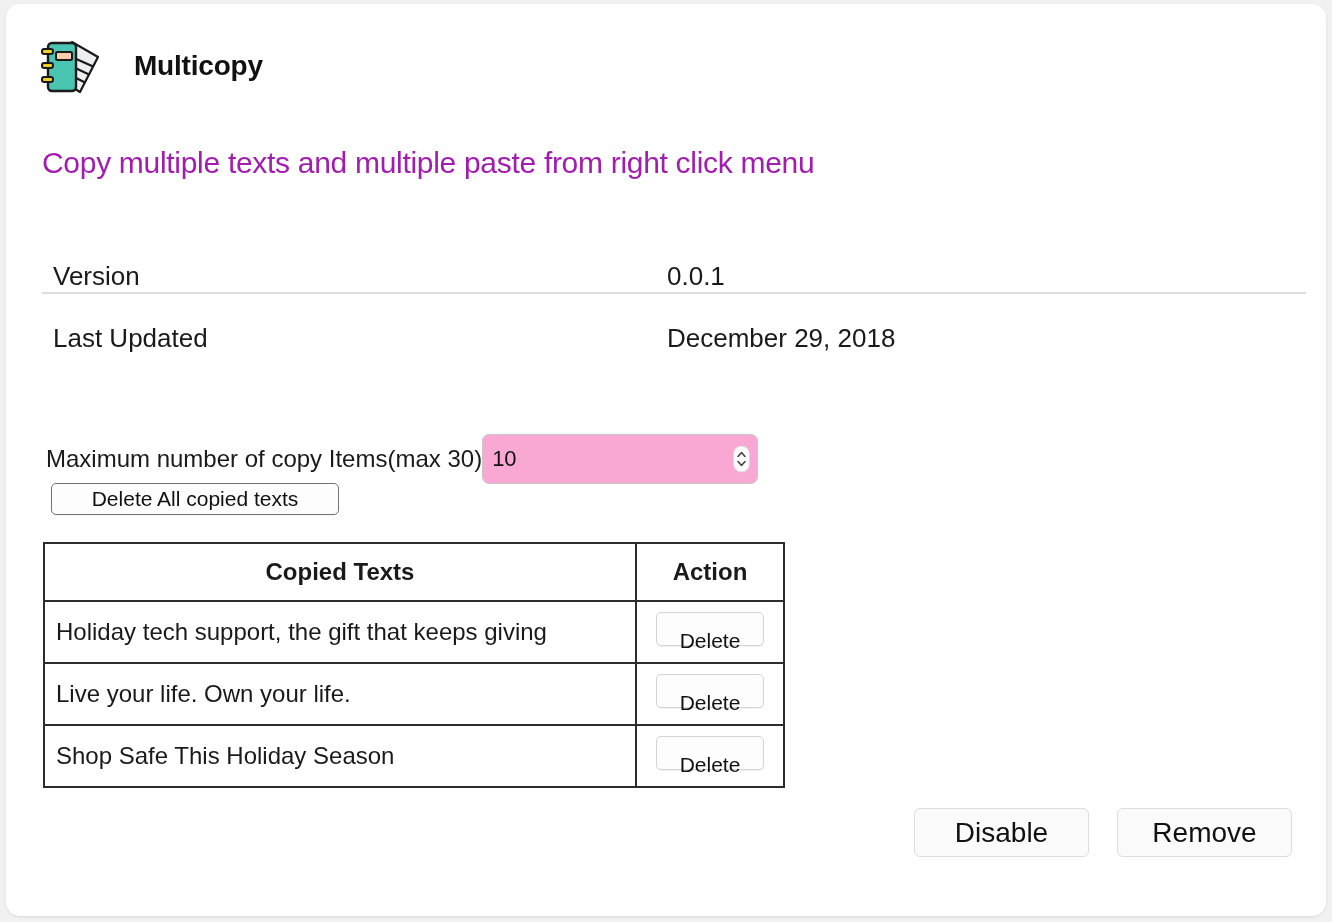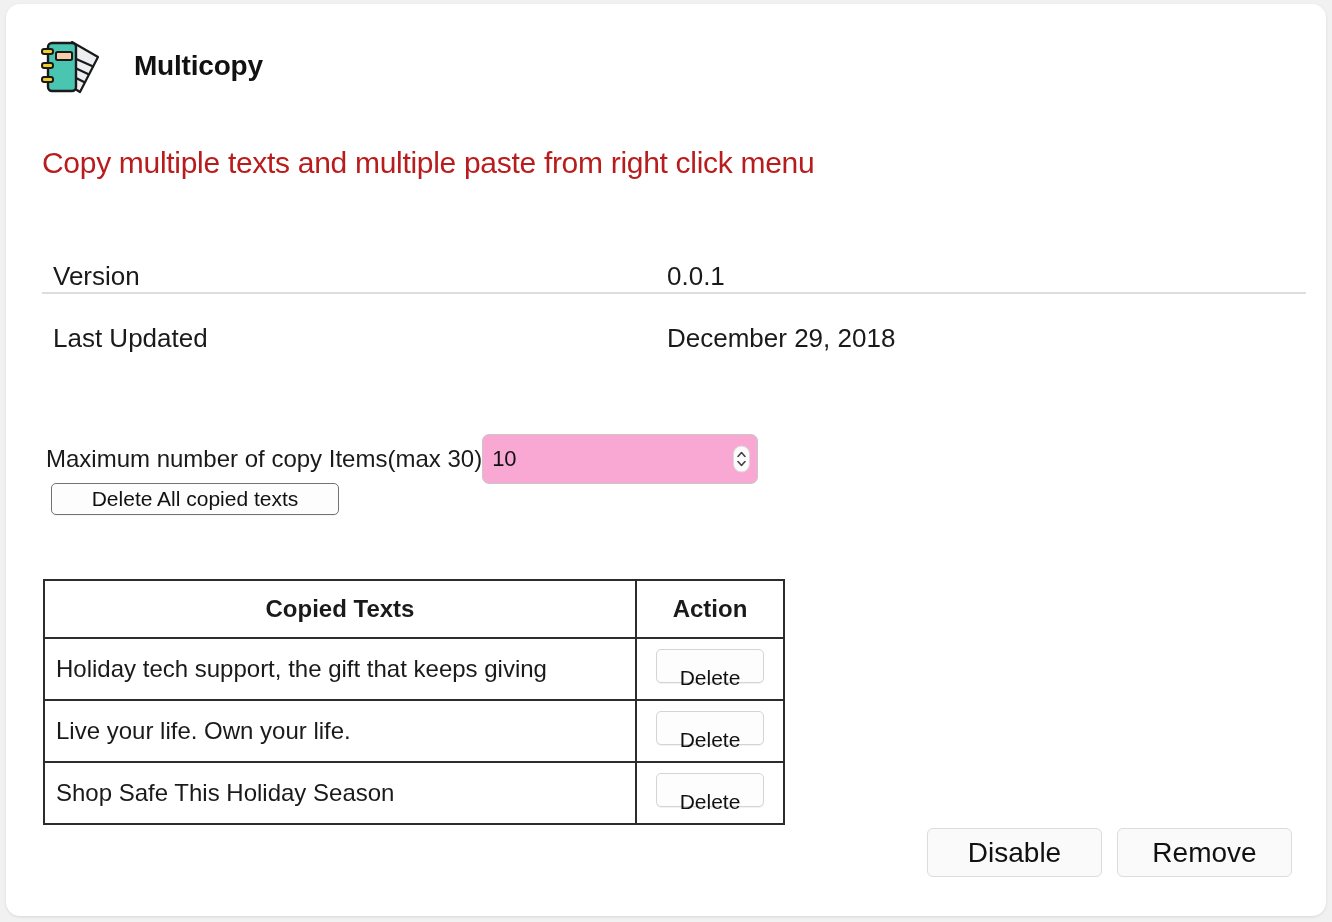--- a/index.html
+++ b/index.html
@@ -47,21 +47,21 @@
     margin-left: 26px;
     white-space: nowrap;
   }
 
   
   .description {
     position: absolute;
     left: 36px;
     top: 142px;
     font-size: 30px;
-    color: #b91c1c;
+    color: #a21caf;
     white-space: nowrap;
     letter-spacing: -0.3px;
   }
 
   
   .meta {
     position: absolute;
     left: 36px;
     top: 228px;
     width: 1264px;
@@ -156,21 +156,20 @@
     box-shadow: 0 1px 0 rgba(0,0,0,0.04);
   }
 
   
   .texts-table {
     position: absolute;
     left: 37px;
     top: 538px;
     border-collapse: collapse;
     table-layout: fixed;
-    margin-top: 37px;
   }
   .texts-table th,
   .texts-table td {
     border: 2px solid #2c2c2c;
   }
   .col-text  { width: 592px; }
   .col-action { width: 148px; }
 
   .texts-table th {
     height: 54px;
@@ -202,23 +201,23 @@
     color: #111111;
     cursor: pointer;
     padding: 16px;
     box-shadow: 0 1px 0 rgba(0,0,0,0.05);
   }
 
   
   .footer-actions {
     position: absolute;
     right: 34px;
-    top: 824px;
-    display: flex;
-    gap: 15px;
+    top: 804px;
+    display: flex;
+    gap: 28px;
     justify-content: space-between;
   }
   .footer-btn {
     width: 175px;
     height: 49px;
     border: 1px solid #dcdcdc;
     border-radius: 6px;
     background: #fafafa;
     font-family: "Liberation Sans", sans-serif;
     font-size: 28px;

